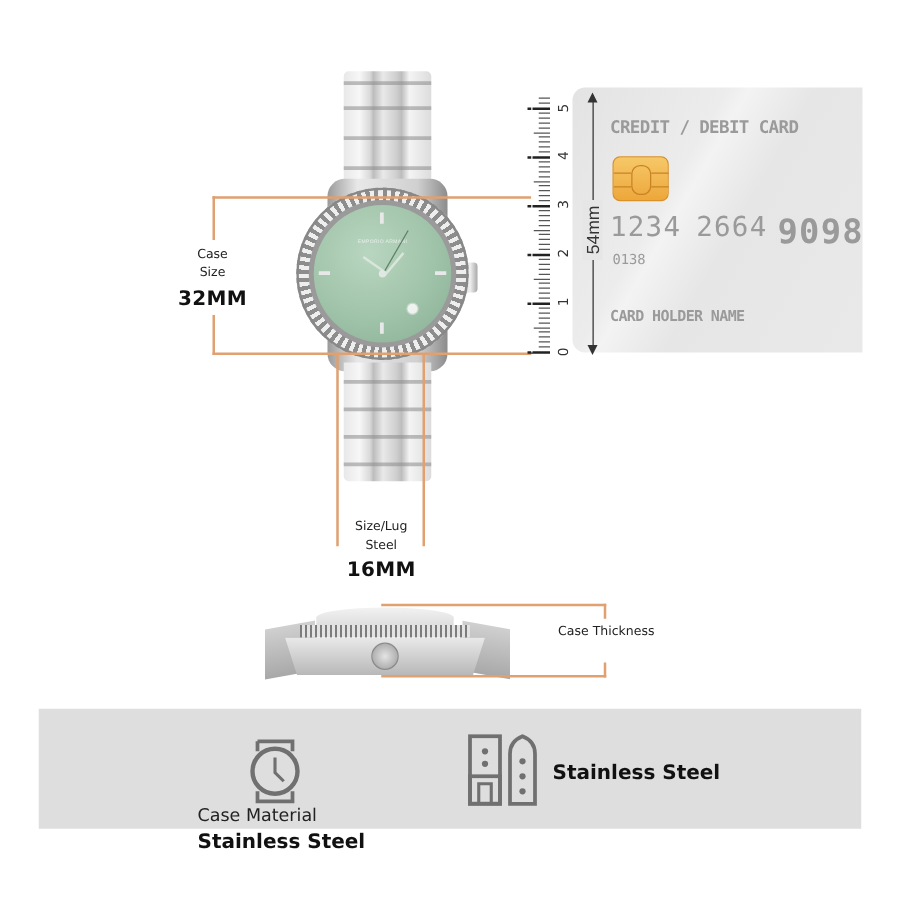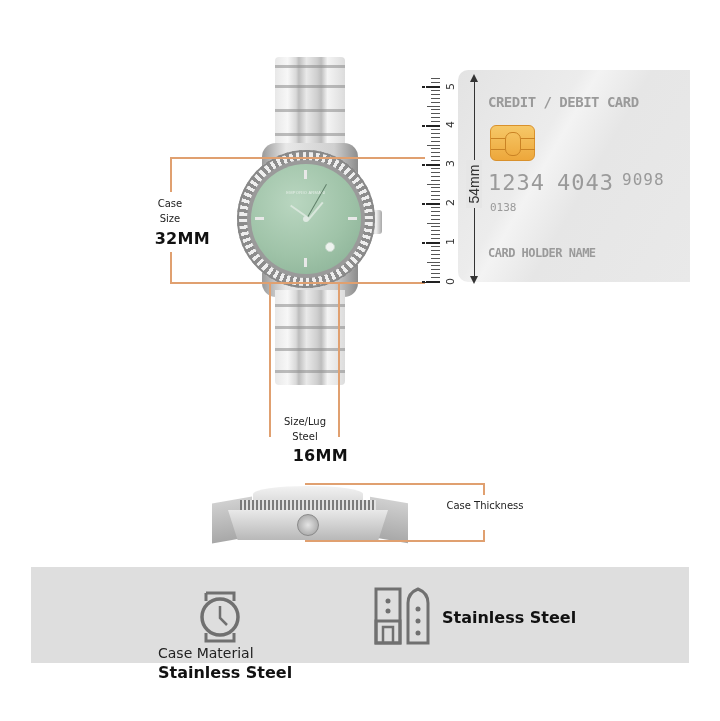--- a/index.html
+++ b/index.html
@@ -5,21 +5,21 @@
     * { box-sizing: border-box; margin: 0; padding: 0; }
     html, body { width: 720px; height: 721px; background: #ffffff; overflow: hidden; }
     body { position: relative; font-family: "Liberation Sans", "DejaVu Sans", sans-serif; color: #111; }
     .abs { position: absolute; }
 
     
     .oline { position: absolute; background: #e0a070; }
 
     
     .lbl-small { font-family: "DejaVu Sans", sans-serif; font-size: 10px; color: #222; text-align: center; line-height: 15px; }
-    .lbl-big { font-family: "DejaVu Sans", sans-serif; font-weight: bold; font-size: 16px; color: #111; text-align: right; letter-spacing: 0.3px; }
+    .lbl-big { font-family: "DejaVu Sans", sans-serif; font-weight: bold; font-size: 16px; color: #111; text-align: center; letter-spacing: 0.3px; }
 
     
     .strap {
       position: absolute;
       background: linear-gradient(90deg, #e8e8e8 0%, #f7f7f7 18%, #d9d9d9 30%, #bdbdbd 34%, #e9e9e9 45%, #cfcfcf 60%, #bdbdbd 66%, #f4f4f4 75%, #dcdcdc 100%);
     }
     .link-line { position: absolute; left: 0; right: 0; height: 3px; background: #8a8a8a; opacity: .55; }
 
     
     .card {
@@ -182,22 +182,22 @@
 
 <div class="card-text" style="left:488px; top:94px; font-size:14px; letter-spacing:-0.5px;">CREDIT / DEBIT CARD</div>
 <div class="chip">
   <div class="abs" style="left:14px; top:6px; width:16px; height:24px; border:1px solid #c98224; border-radius:7px;"></div>
   <div class="abs" style="left:0; top:12px; width:14px; height:1px; background:#c98224;"></div>
   <div class="abs" style="left:30px; top:12px; width:14px; height:1px; background:#c98224;"></div>
   <div class="abs" style="left:0; top:23px; width:14px; height:1px; background:#c98224;"></div>
   <div class="abs" style="left:30px; top:23px; width:14px; height:1px; background:#c98224;"></div>
 </div>
 <div class="card-text" style="left:488px; top:170px; font-size:22px; font-weight:normal; letter-spacing:1px;">1234</div>
-<div class="card-text" style="left:557px; top:170px; font-size:22px; font-weight:normal; letter-spacing:1px;">4043</div>
-<div class="card-text" style="left:622px; top:170px; font-size:16px; font-weight:normal; letter-spacing:1px;">9098</div>
+<div class="card-text" style="left:557px; top:170px; font-size:22px; font-weight:normal; letter-spacing:1px;">2664</div>
+<div class="card-text" style="left:622px; top:170px; font-size:27px; font-weight:bold; letter-spacing:1px;">9098</div>
 <div class="card-text" style="left:490px; top:201px; font-size:11px; font-weight:normal;">0138</div>
 <div class="card-text" style="left:488px; top:246px; font-size:12px; letter-spacing:-0.5px;">CARD HOLDER NAME</div>
 
 <div>
   <div class="abs" style="left:212px; top:500px; width:40px; height:40px; background:linear-gradient(180deg,#d0d0d0,#a8a8a8); transform:skewY(-10deg);"></div>
   <div class="abs" style="left:370px; top:500px; width:38px; height:40px; background:linear-gradient(180deg,#d0d0d0,#a8a8a8); transform:skewY(10deg);"></div>
   <div class="abs" style="left:253px; top:486px; width:110px; height:16px; border-radius:50% 50% 0 0; background:linear-gradient(180deg,#f2f2f2,#dcdcdc);"></div>
   <div class="abs" style="left:240px; top:500px; width:136px; height:10px; background:repeating-linear-gradient(90deg,#7c7c7c 0 2px,#e3e3e3 2px 4px);"></div>
   <div class="abs" style="left:228px; top:510px; width:160px; height:30px; background:linear-gradient(180deg,#e9e9e9,#b8b8b8); clip-path:polygon(0 0,100% 0,94% 100%,6% 100%);"></div>
   <div class="abs" style="left:297px; top:514px; width:22px; height:22px; border-radius:50%; background:radial-gradient(circle,#e4e4e4,#9a9a9a); border:1px solid #8a8a8a;"></div>

